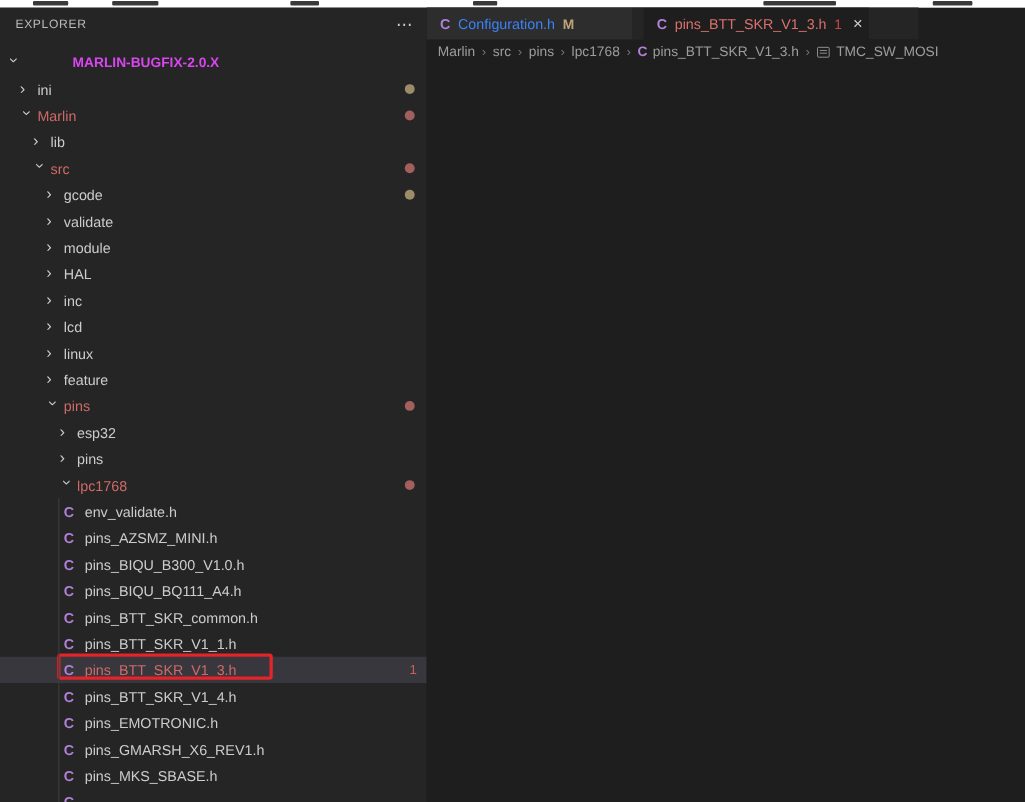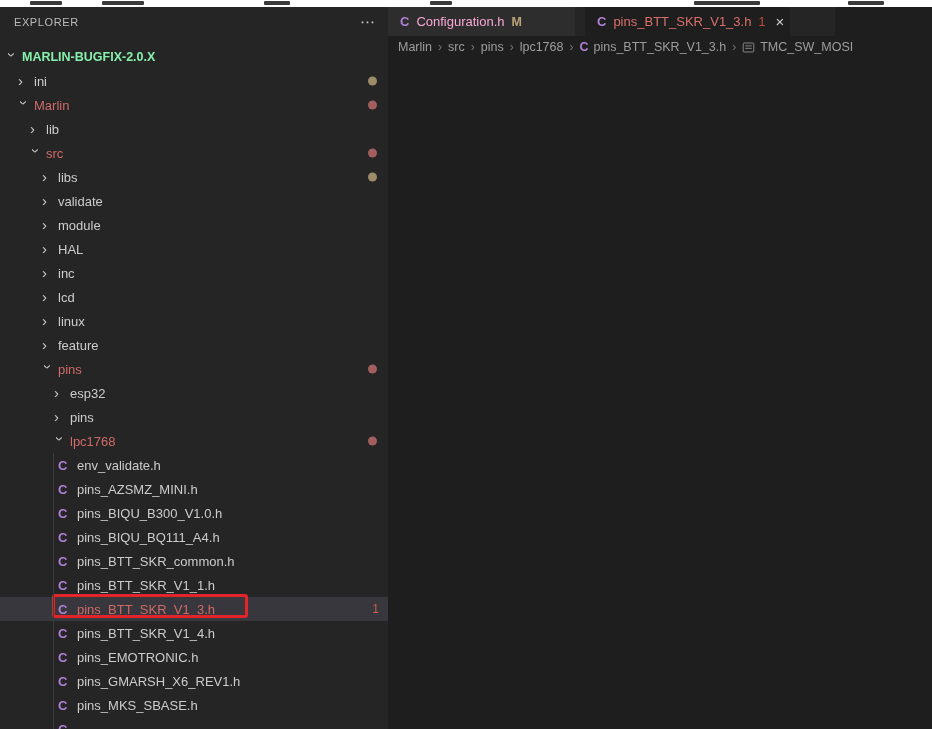--- a/index.html
+++ b/index.html
@@ -21,40 +21,40 @@
   #tree { position:absolute; left:0; top:38px; width:100%; }
   .trow { position:relative; height:24px; display:flex; align-items:center;
           font-size:13px; color:#cccccc; cursor:pointer; white-space:nowrap; }
   .trow.sel { background:#37373d; }
   .trow .chev { display:inline-block; width:12px; font-size:15px; line-height:12px;
                 color:inherit; transform-origin:45% 55%; margin-right:4px; flex:none; }
   .trow .chev.exp { transform:rotate(90deg); }
   .trow .cicon { display:inline-block; width:12px; margin-right:7px; font-weight:bold;
                  font-size:13px; color:#b180d7; flex:none; }
   .trow .tlbl { overflow:hidden; text-overflow:ellipsis; }
-  .trow.rootrow .tlbl { font-weight:bold; font-size:12.5px; color:#86efac; }
+  .trow.rootrow .tlbl { font-weight:bold; font-size:12.5px; color:#d946ef;margin-left:44px; }
   .trow .dot { position:absolute; right:11px; top:50%; width:9px; height:9px;
                border-radius:50%; transform:translateY(-50%); }
   .trow .nbadge { position:absolute; right:9px; top:50%; transform:translateY(-50%);
                   font-size:12px; }
   .err { color:#cf6a67; }
   .fileguide { position:absolute; left:53px; width:1px; background:#3c3c3c; }
   .annbox { position:absolute; border:3px solid #e3242b; border-radius:3px; pointer-events:none; }
 
   
   .editor { position:absolute; left:388px; top:7px; right:0; bottom:0;
             display:flex; flex-direction:column; background:#1e1e1e; }
   .tabbar { height:29px; background:#252526; display:flex; flex:none; }
   .tab { height:29px; display:flex; align-items:center; padding:0 12px;
          font-size:13px; cursor:pointer; flex:none; }
   .tab .cicon { font-weight:bold; font-size:13px; color:#b180d7; margin-right:7px; }
   .tab-inactive { width:187px; background:#2d2d2d; }
   .tab-gap { width:10px; background:#252526; }
   .tab-active { width:205px; background:#1e1e1e; }
-  .tab-label-mod { color:#f9a8d4; }
+  .tab-label-mod { color:#3b82f6; }
   .tab-label-err { color:#d9706b; }
   .tab-badge-m { color:#e2c08d; opacity:.8; margin-left:7px; font-weight:bold; font-size:12.5px; }
   .tab-badge-1 { color:#c74a42; margin-left:7px; font-size:12.5px; }
   .tab-close { color:#d0d0d0; margin-left:10px; font-size:15px; line-height:15px; }
 
   .breadcrumb { height:22px; background:#1e1e1e; display:flex; align-items:center;
                 padding-left:10px; font-size:12.5px; color:#9d9d9d; flex:none; white-space:nowrap; }
   .breadcrumb .sep { margin:0 6px; color:#767676; font-size:12px; }
   .breadcrumb .cicon { font-weight:bold; color:#b180d7; margin-right:5px; font-size:12.5px; }
   .bc-symicon { margin-right:5px; display:inline-flex; }
@@ -102,21 +102,21 @@
           <span class="chev ">›</span>
           <span class="tlbl ">lib</span>
         </div>
         <div class="trow" style="padding-left: 30px;">
           <span class="chev exp">›</span>
           <span class="tlbl err">src</span>
           <span class="dot" style="background:#a35f5e"></span>
         </div>
         <div class="trow" style="padding-left: 42px;">
           <span class="chev ">›</span>
-          <span class="tlbl ">libs</span>
+          <span class="tlbl ">gcode</span>
           <span class="dot" style="background:#9d8c69"></span>
         </div>
         <div class="trow" style="padding-left: 42px;">
           <span class="chev ">›</span>
           <span class="tlbl ">validate</span>
         </div>
         <div class="trow" style="padding-left: 42px;">
           <span class="chev ">›</span>
           <span class="tlbl ">module</span>
         </div>

